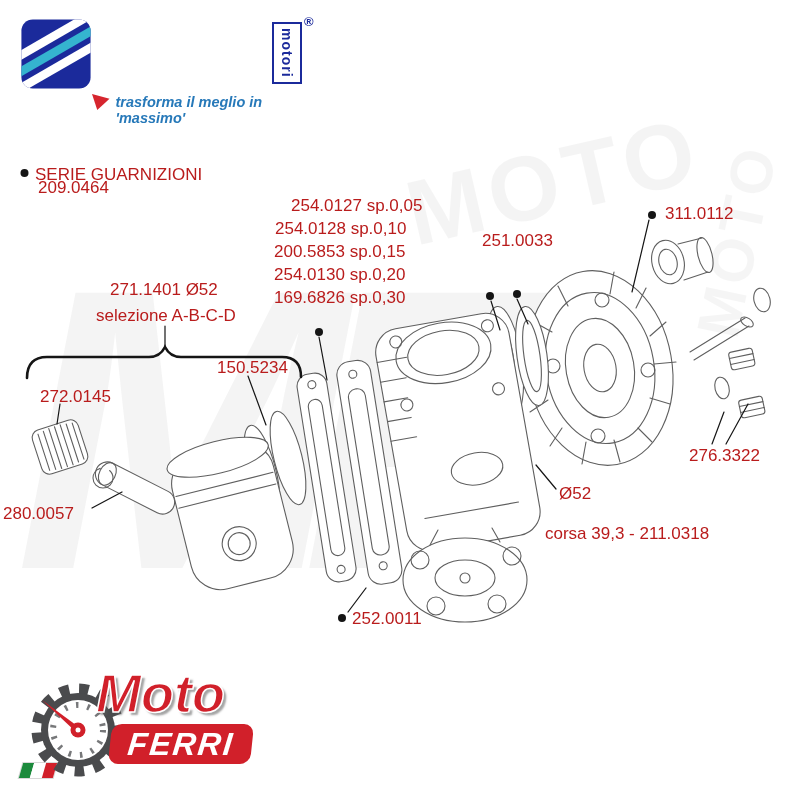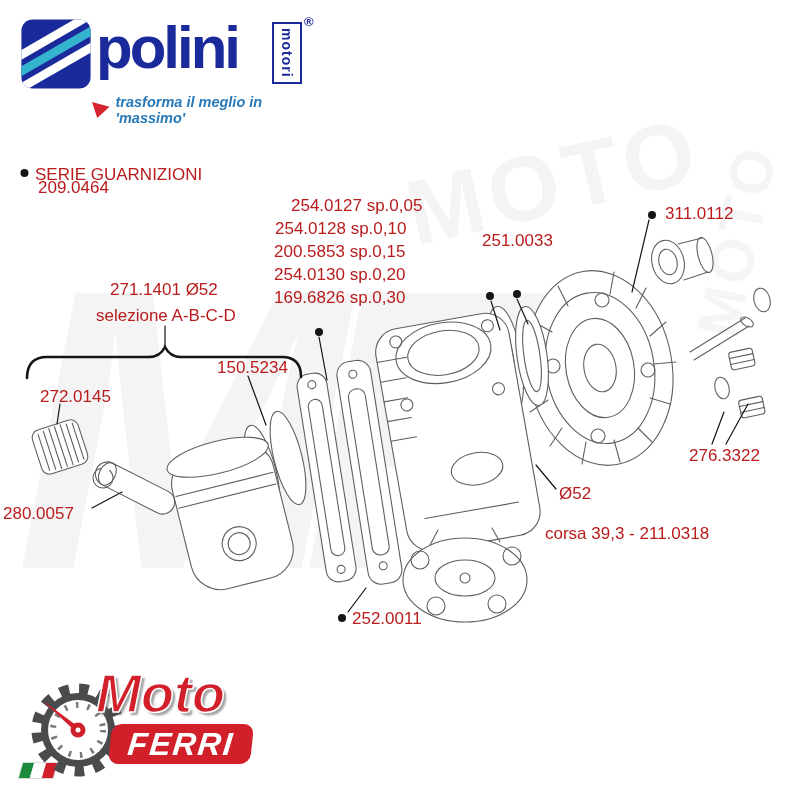--- a/index.html
+++ b/index.html
@@ -20,21 +20,21 @@
 
   
   .polini{position:absolute;left:20px;top:14px;width:310px;height:108px;z-index:7;}
   .polini-emblem{position:absolute;left:0;top:2px;width:72px;height:76px;}
   .polini-word{position:absolute;left:76px;top:4px;font-size:60px;line-height:1;
                font-weight:bold;letter-spacing:-3px;color:#1b2a9b;}
   .motori-box{position:absolute;left:252px;top:8px;width:26px;height:58px;
               border:2.5px solid #1b2a9b;display:flex;align-items:center;justify-content:center;}
   .motori-box span{writing-mode:vertical-rl;font-size:14px;font-weight:bold;color:#1b2a9b;letter-spacing:1px;}
   .polini-reg{position:absolute;left:284px;top:0;font-size:13px;font-weight:bold;color:#1b2a9b;}
-  .tagline-row{position:absolute;left:72px;top:80px;display:flex;align-items:center;gap:6px;}
+  .tagline-row{position:absolute;left:72px;top:80px;display:flex;align-items:flex-start;gap:6px;}
   .red-flash{width:18px;height:16px;background:#d6252e;clip-path:polygon(0 0,100% 30%,30% 100%);}
   .tagline{font-size:14.5px;font-style:italic;font-weight:bold;color:#2779b9;}
 
   
   .mf-logo{position:absolute;left:16px;top:658px;width:270px;height:140px;z-index:7;}
   .mf-gear{position:absolute;left:12px;top:22px;width:100px;height:100px;z-index:1;}
   .mf-moto{position:absolute;left:80px;top:8px;font-size:54px;line-height:1;font-weight:bold;font-style:italic;
            color:#d1202a;-webkit-text-stroke:1.5px #ffffff;
            text-shadow:3px 3px 2px rgba(90,90,90,0.55);z-index:3;}
   .mf-ferri{position:absolute;left:94px;top:66px;background:#d1202a;border-radius:10px;
@@ -61,21 +61,20 @@
       </defs>
     <rect x="1.5" y="1.5" width="73" height="73" rx="12" fill="#1b2a9b"></rect>
     <g clip-path="url(#emb)">
       <g transform="rotate(-30 38 38)">
         <rect x="-25" y="16" width="130" height="9" fill="#ffffff"></rect>
         <rect x="-25" y="31" width="130" height="9" fill="#35b4cf"></rect>
         <rect x="-25" y="46" width="130" height="9" fill="#ffffff"></rect>
       </g>
     </g>
   </svg>
-  <div class="polini-word">polini</div>
   <div class="motori-box">
     <span>motori</span>
   </div>
   <div class="polini-reg">®</div>
   <div class="tagline-row">
     <span class="red-flash"></span>
     <span class="tagline">trasforma il meglio in 'massimo'</span>
   </div>
 </div>
 

